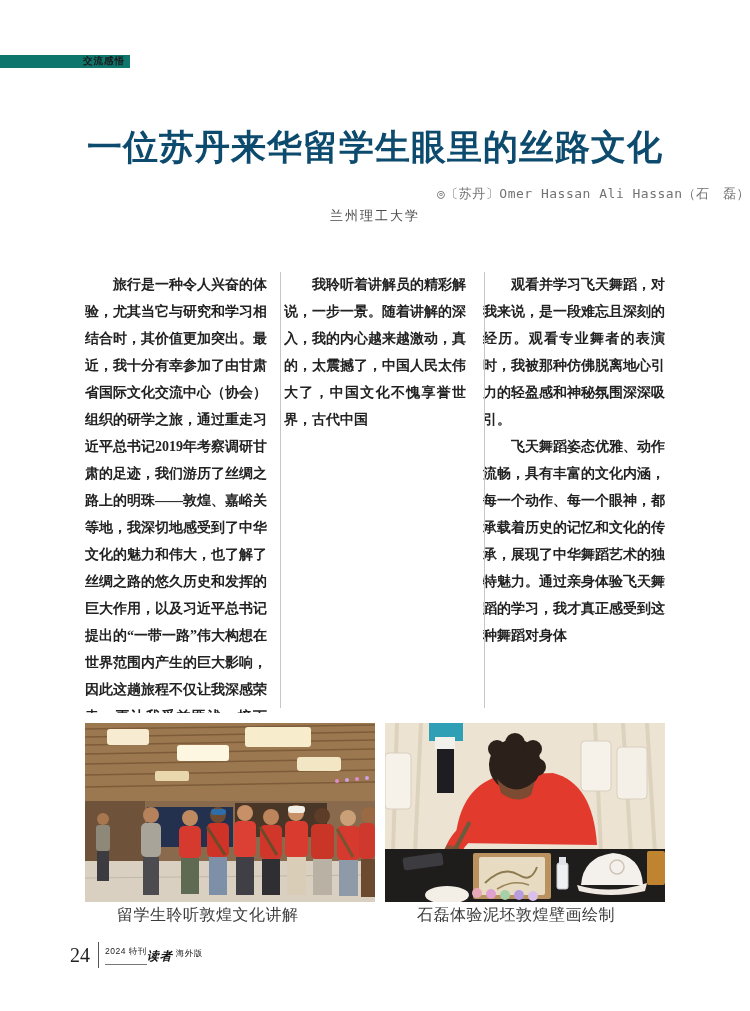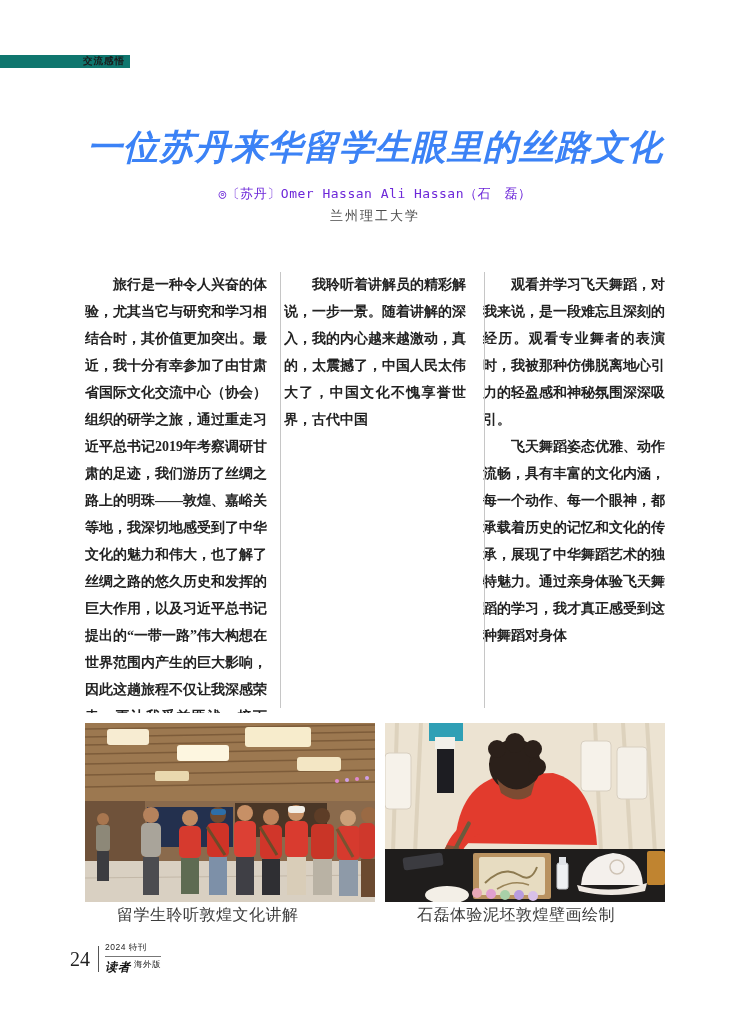--- a/index.html
+++ b/index.html
@@ -14,25 +14,25 @@
     background:#0f766e;display:flex;align-items:center;justify-content:flex-end;
     padding-right:5px;box-sizing:border-box;
   }
   .tag-bar span{
     font-size:9.5px;font-weight:bold;color:#1a1a1a;letter-spacing:1px;
     font-family:"Liberation Sans","DejaVu Sans",sans-serif;
   }
   
   .title{
     position:absolute;left:0;top:124px;width:100%;text-align:center;
-    font-size:35px;font-weight:900;letter-spacing:1px;color:#3b82f6;font-style:italic;
+    font-size:35px;font-weight:900;letter-spacing:1px;color:#0c4a6e;
   }
   .byline{
-    position:absolute;left:0;top:185px;width:100%;text-align:center;
-    font-size:13px;color:#6d28d9;letter-spacing:0.5px;
+    position:absolute;left:0;top:185px;width:100%;text-align:right;
+    font-size:13px;color:#737373;letter-spacing:0.5px;
     font-family:"DejaVu Sans Mono","Liberation Mono",monospace;
   }
   .affiliation{
     position:absolute;left:0;top:207px;width:100%;text-align:center;
     font-size:13px;color:#4a4a4a;letter-spacing:2px;
     font-family:"DejaVu Sans Mono","Liberation Mono",monospace;
   }
   
   .columns{
     position:absolute;left:85px;top:271px;width:580px;height:442px;
@@ -62,21 +62,21 @@
   }
   .caption-left{left:85px;}
   .caption-right{left:385px;}
   
   .footer{
     position:absolute;left:70px;top:942px;display:flex;align-items:center;
     font-family:"Liberation Sans","DejaVu Sans",sans-serif;
   }
   .page-num{font-size:20px;color:#222;font-family:"Liberation Serif",serif;}
   .footer-sep{width:1px;height:26px;background:#555;margin:0 6px 0 8px;}
-  .footer-right{display:flex;flex-direction:column;font-size:8.5px;color:#222;}
+  .footer-right{display:flex;flex-direction:row;font-size:8.5px;color:#222;}
   .footer-top{padding-bottom:2px;border-bottom:1px solid #777;letter-spacing:0.5px;}
   .footer-bottom{padding-top:2px;display:flex;align-items:flex-start;gap:3px;}
   .brand{
     font-family:"DejaVu Serif","Liberation Serif",serif;font-style:italic;
     font-weight:bold;font-size:12px;color:#111;letter-spacing:1px;
   }
   .edition{letter-spacing:0.5px;}
 </style>
 </head>
 <body>

